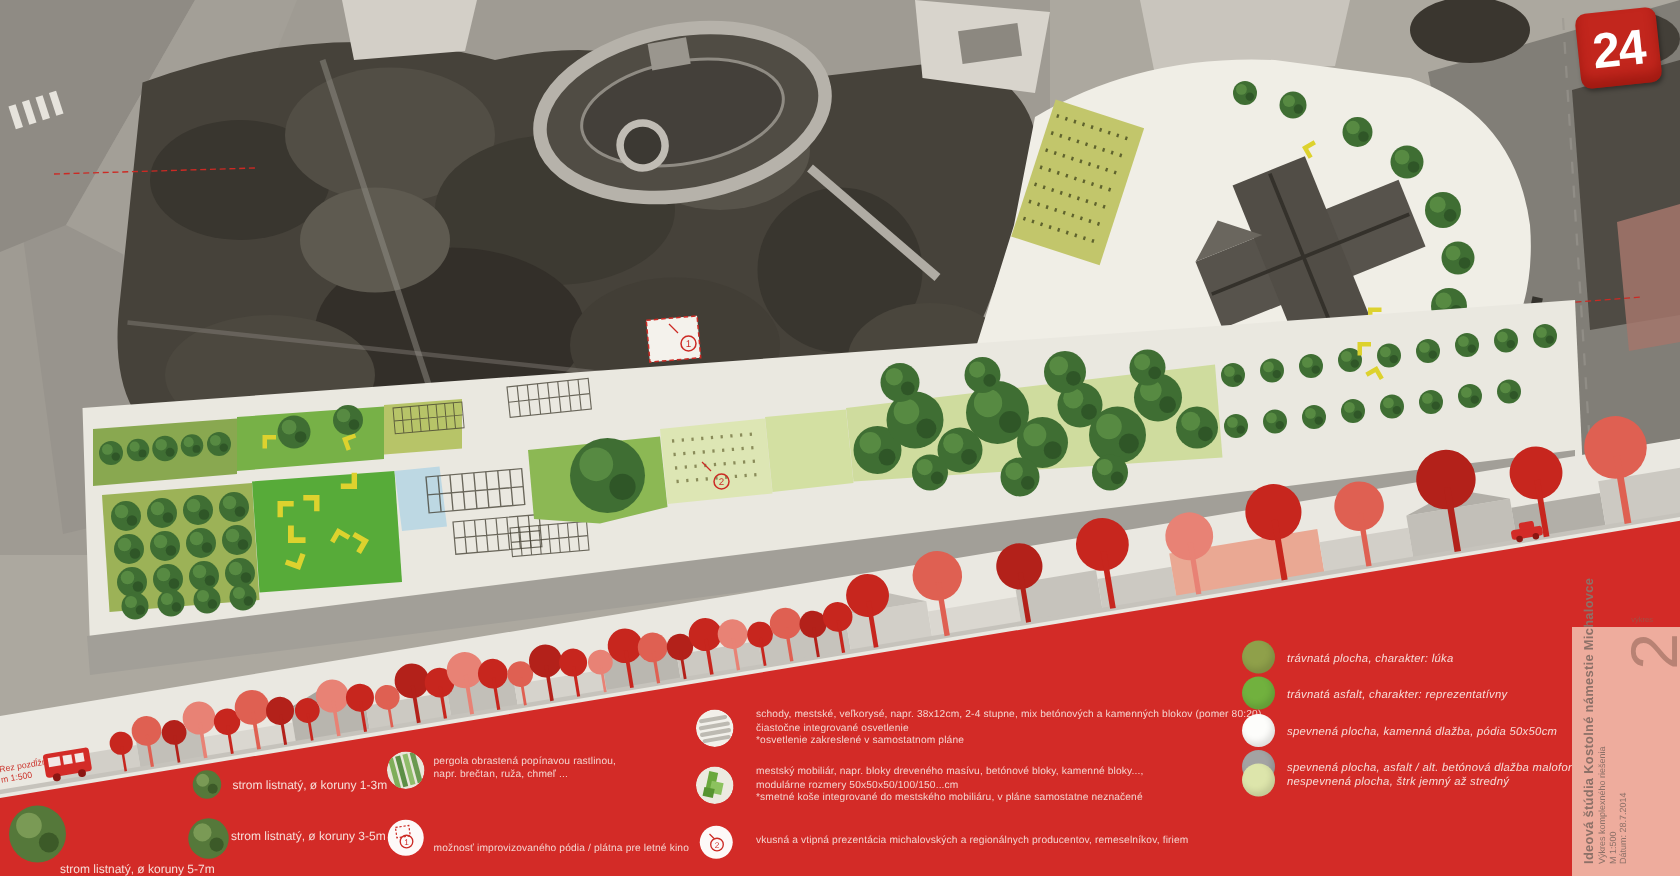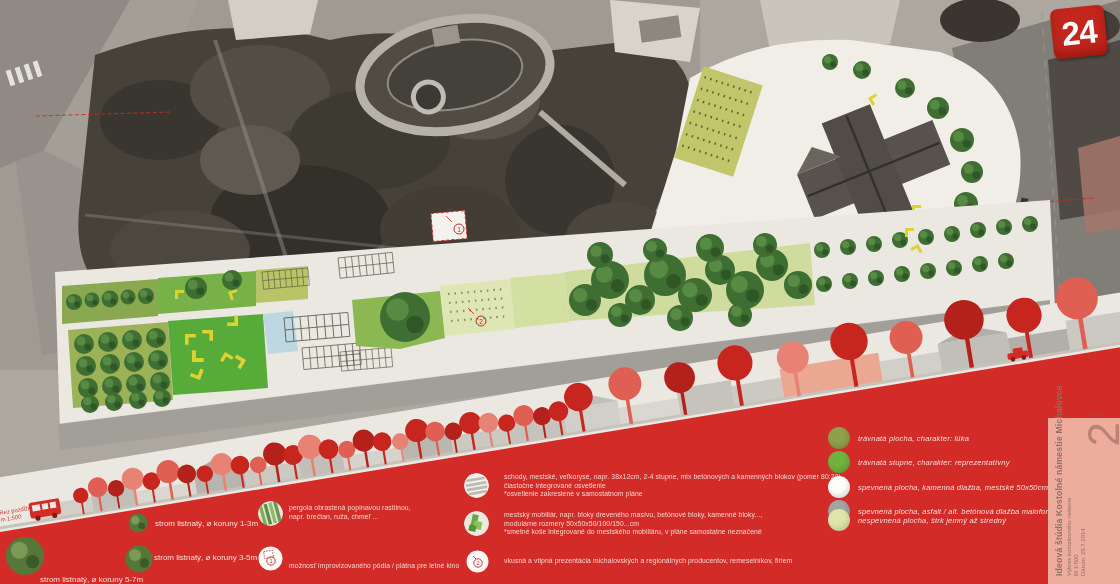--- a/index.html
+++ b/index.html
@@ -493,25 +493,25 @@
   <text x="12" y="15" text-anchor="middle" font-size="5.5" fill="#cc2a24">2</text>
 </svg>
 <div class="ov leg-text-sm" style="left:504px;top:557px;">vkusná a vtipná prezentácia michalovských a regionálnych producentov, remeselníkov, firiem</div>
 
 <div class="surf-row" style="top:427px;">
   <span class="surf-dot surf-0"></span>
   <span class="leg-text">trávnatá plocha, charakter: lúka</span>
 </div>
 <div class="surf-row" style="top:451px;">
   <span class="surf-dot surf-1"></span>
-  <span class="leg-text">trávnatá stupne, charakter: reprezentatívny</span>
+  <span class="leg-text">trávnatá asfalt, charakter: reprezentatívny</span>
 </div>
 <div class="surf-row" style="top:476px;">
   <span class="surf-dot surf-2"></span>
-  <span class="leg-text">spevnená plocha, kamenná dlažba, mestské 50x50cm</span>
+  <span class="leg-text">spevnená plocha, kamenná dlažba, pódia 50x50cm</span>
 </div>
 <div class="surf-row" style="top:500px;">
   <span class="surf-dot surf-3"></span>
   <span class="leg-text">spevnená plocha, asfalt / alt. betónová dlažba maloformátová</span>
 </div>
 <div class="surf-row" style="top:509px;text-align:center;">
   <span class="surf-dot surf-4"></span>
   <span class="leg-text">nespevnená plocha, štrk jemný až stredný</span>
 </div>
 

